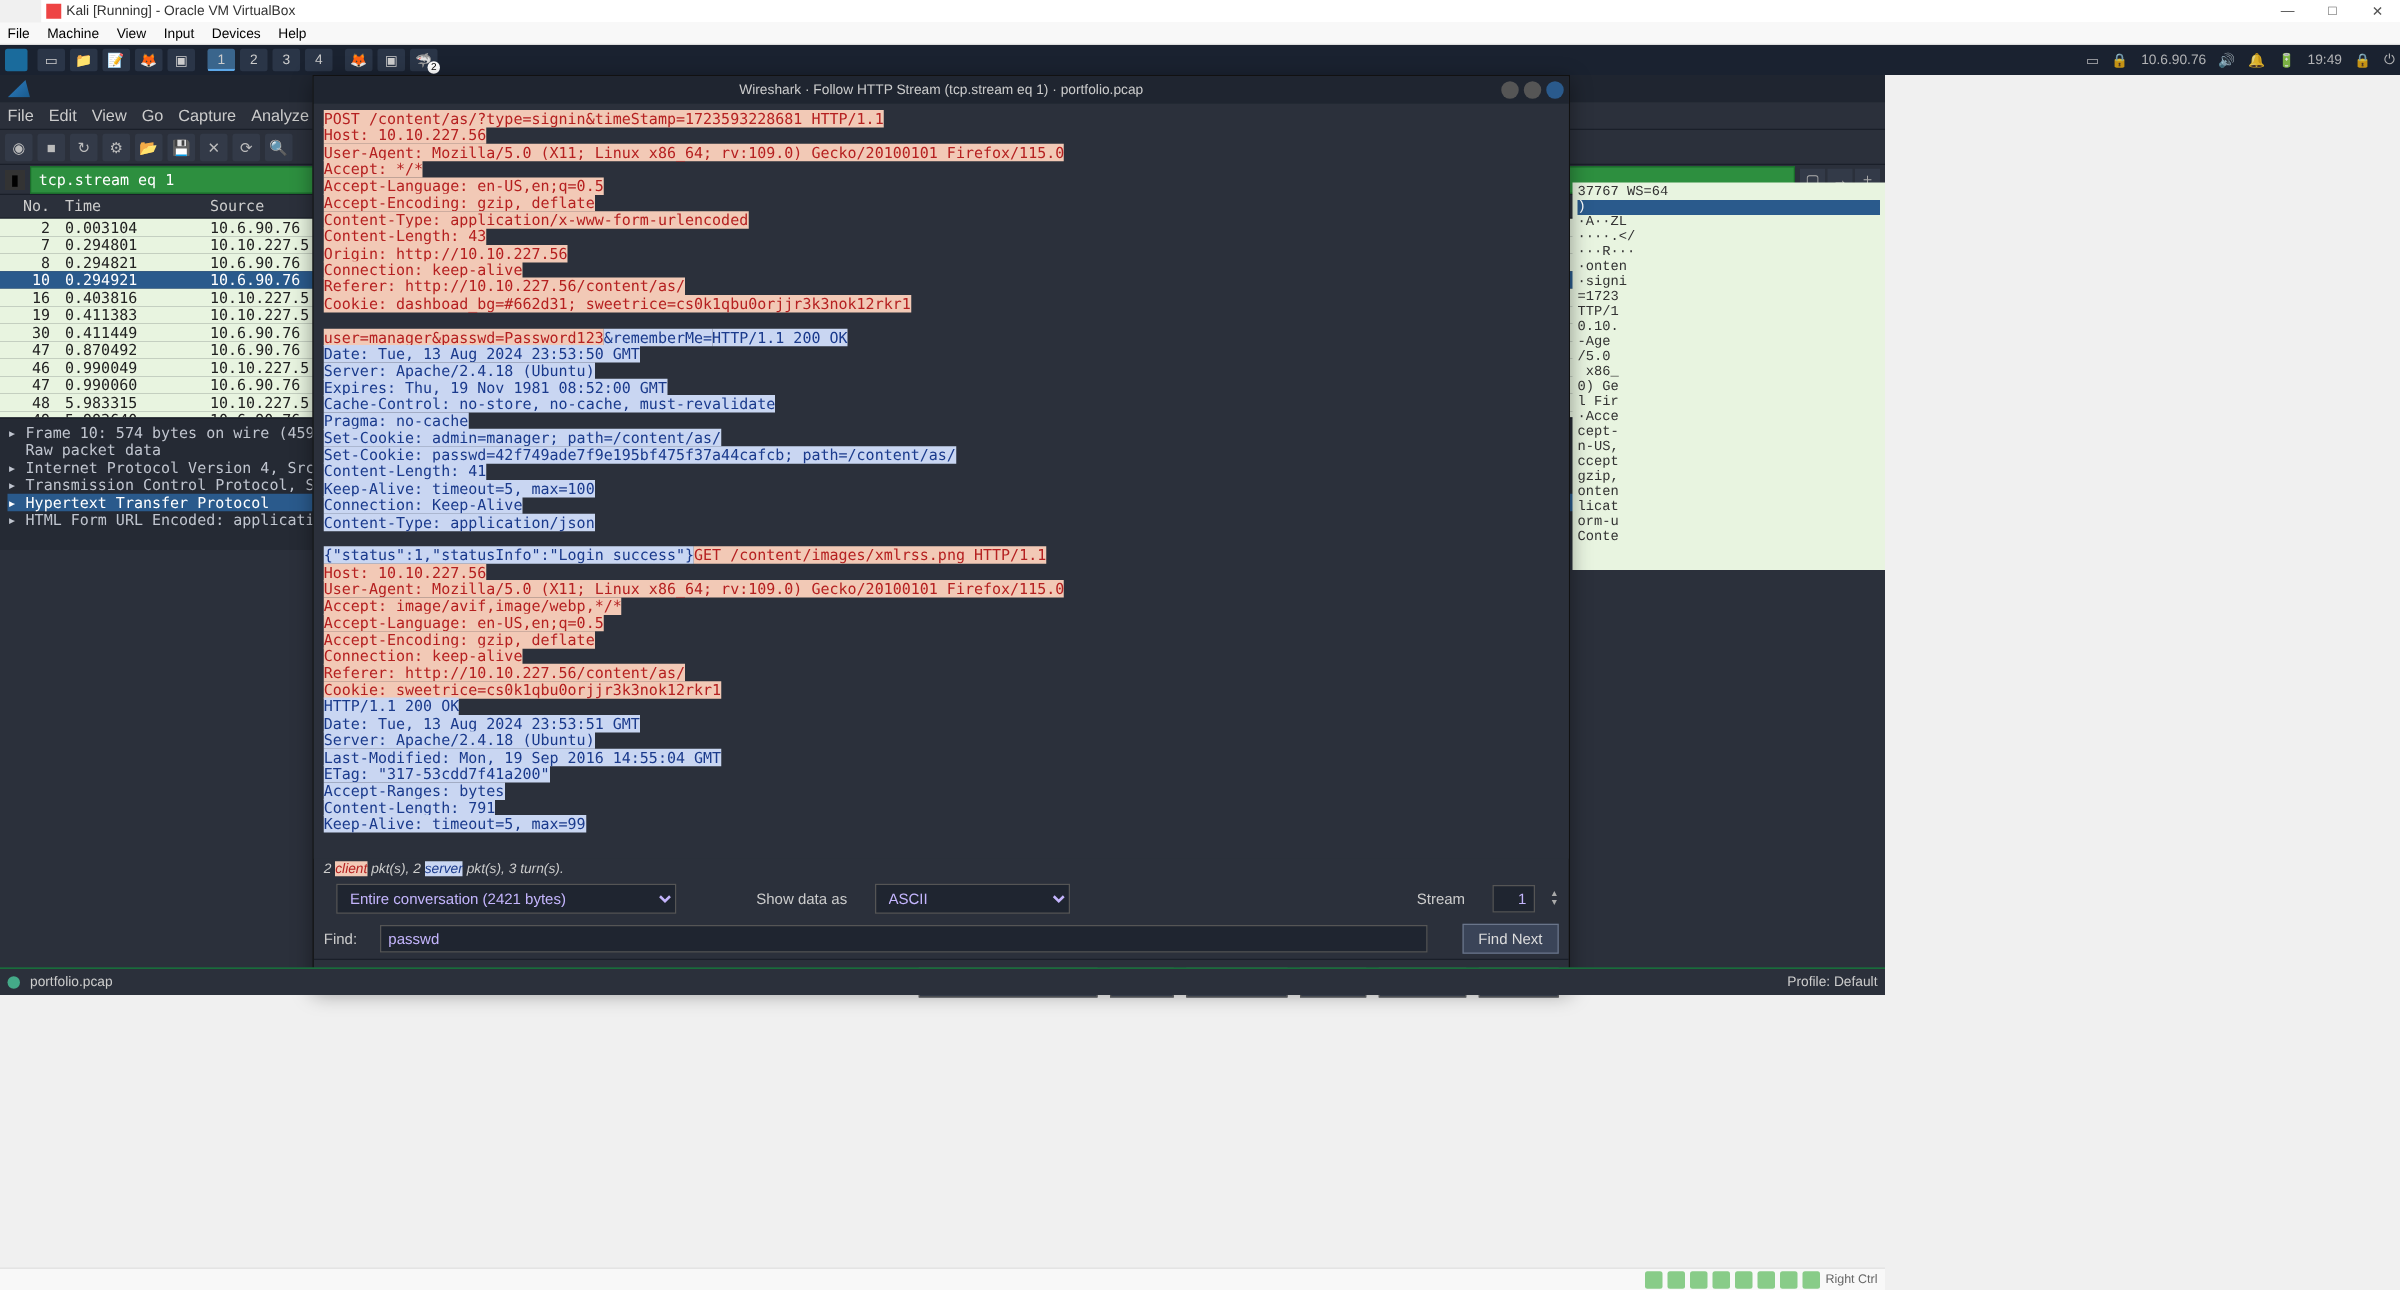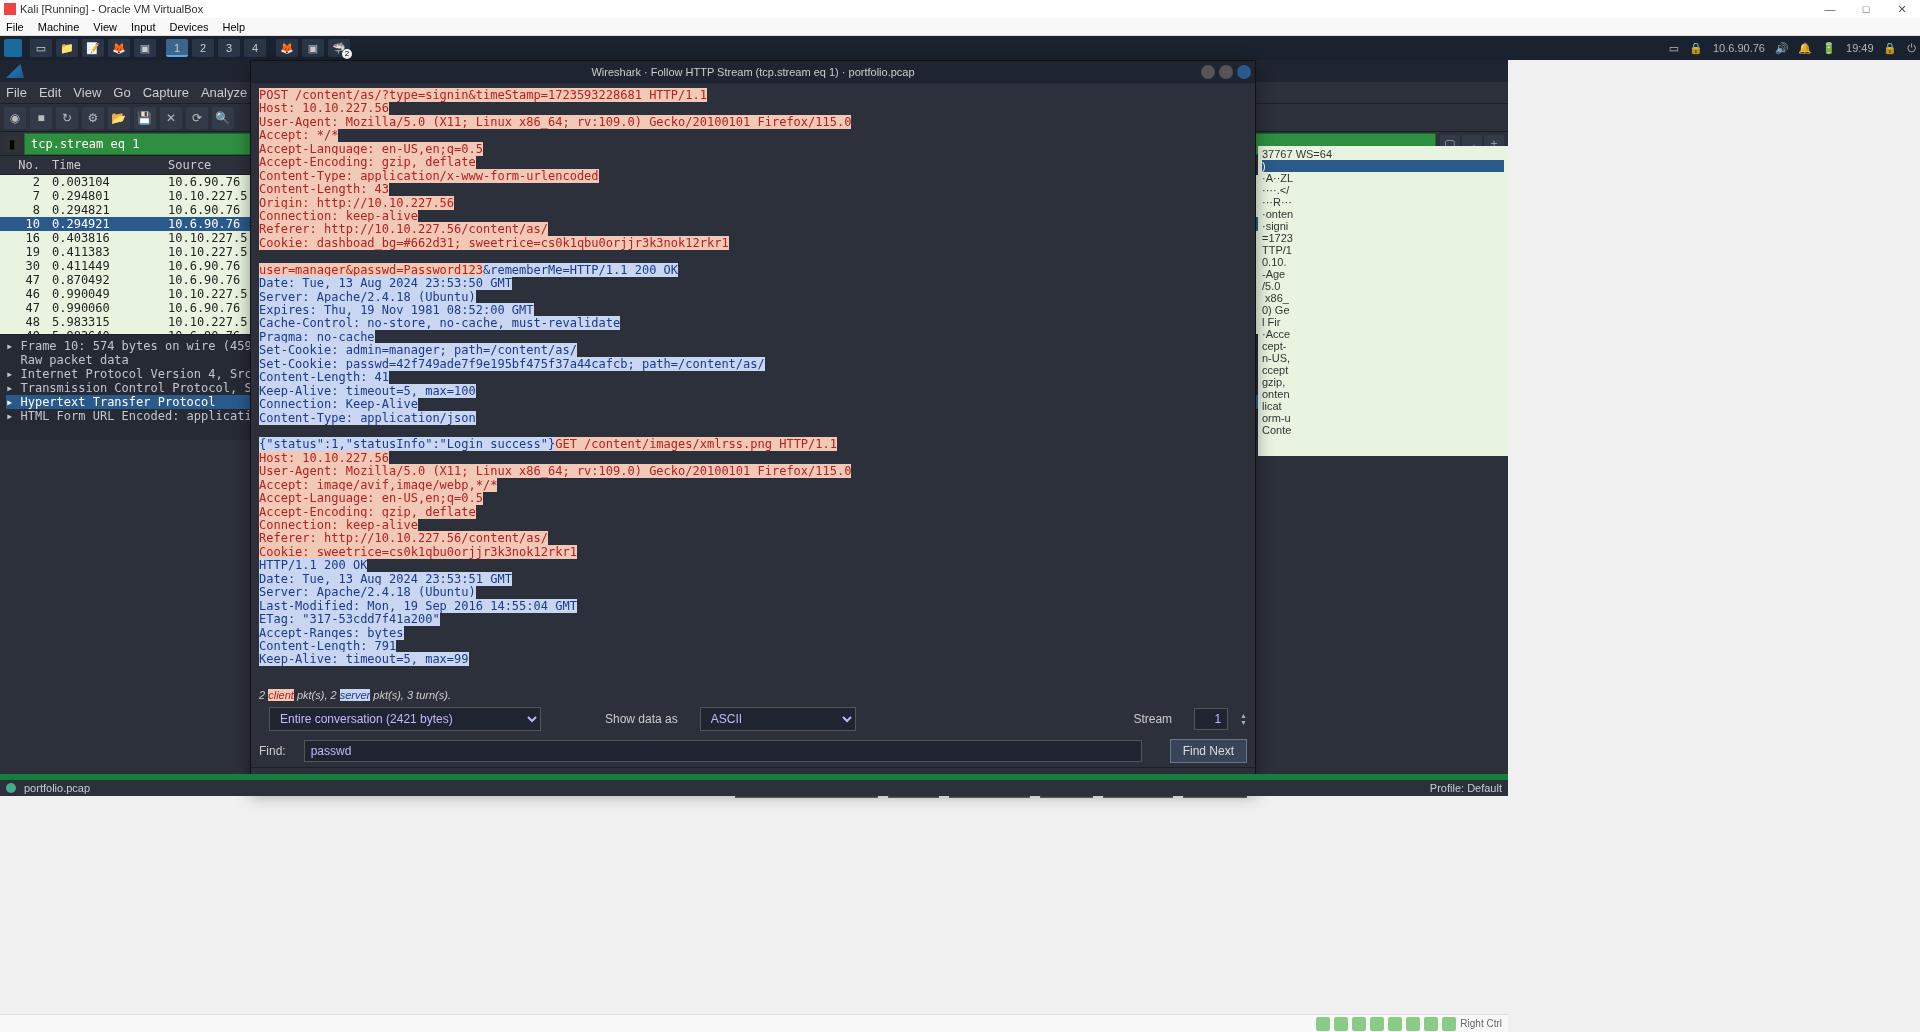--- a/index.html
+++ b/index.html
@@ -1,19 +1,19 @@
 <!DOCTYPE html>
 <html><head>
 <meta charset="utf-8">
 <style>
 * { margin: 0; padding: 0; box-sizing: border-box; }
 body { font-family: "Segoe UI", Arial, sans-serif; font-size: 12px; background: #f0f0f0; width: 1920px; height: 1032px; overflow: hidden; position: relative; }
 
 
-.vbox-title { height: 18px; background: #fff; display: flex; align-items: center; padding: 0 4px; font-size: 11px; color: #333; }
+.vbox-title { height: 18px; background: #fff; display: flex; align-items: center; padding: 0 4px; font-size: 11px; color: #333; margin-left: 33px; }
 .vbox-title .icon { width: 12px; height: 12px; background: #e44; margin-right: 4px; }
 .vbox-controls { margin-left: auto; display: flex; gap: 8px; }
 .vbox-controls span { width: 28px; text-align: center; color: #555; cursor: default; }
 
 
 .vbox-menu { height: 18px; background: #f8f8f8; display: flex; align-items: center; padding: 0 6px; font-size: 11px; gap: 14px; border-bottom: 1px solid #ddd; }
 
 
 .kali-panel { height: 24px; background: #1a2230; display: flex; align-items: center; padding: 0 4px; color: #ccc; font-size: 11px; }
 .kali-panel .dragon { width: 18px; height: 18px; background: #1a6b9c; border-radius: 2px; margin-right: 6px; }
@@ -45,21 +45,21 @@
 .packet-list .row div { padding: 0 6px; white-space: nowrap; }
 .col-no { width: 46px; text-align: right; }
 .col-time { width: 116px; }
 .col-src { width: 130px; }
 
 .packet-detail { height: 106px; padding: 4px 6px; background: #252a34; color: #c0c5cf; font-family: monospace; font-size: 12px; overflow: hidden; border-top: 1px solid #1a1f29; }
 .packet-detail .line { white-space: nowrap; }
 .packet-detail .sel { background: #2a5a8c; color: #fff; }
 
 
-.ws-hex { position: absolute; top: 146px; left: 1258px; width: 250px; height: 310px; background: #e8f4e0; color: #333; font-family: Liberation Sans, sans-serif; font-size: 11px; padding: 2px 4px; overflow: hidden; }
+.ws-hex { position: absolute; top: 146px; left: 1258px; width: 250px; height: 310px; background: #e8f4e0; color: #333; font-family: Liberation Mono, monospace; font-size: 11px; padding: 2px 4px; overflow: hidden; }
 .ws-hex .line { white-space: pre; }
 .ws-hex .sel { background:#2a5a8c; color:#fff; }
 
 
 .stream { position: absolute; top: 60px; left: 250px; width: 1006px; height: 730px; background: #2b303b; border: 1px solid #111; box-shadow: 0 4px 16px rgba(0,0,0,0.4); }
 .stream .titlebar { height: 22px; background: #1f2530; display: flex; align-items: center; color: #ccc; font-size: 11px; }
 .stream .titlebar .title { position:absolute; left:0; right:0; text-align:center; pointer-events:none; }
 .stream .titlebar .fin { width: 16px; height: 12px; }
 .stream .wc { margin-left: auto; display: flex; gap: 4px; padding-right: 4px; }
 .stream .wc span { width: 14px; height: 14px; border-radius: 50%; }
@@ -73,21 +73,21 @@
 .stream .pktinfo .client { background: #f2c9b6; color:#b52020; font-style:italic; }
 .stream .pktinfo .server { background: #c9d6f2; color:#1a3a8c; }
 .stream .controls1 { display: flex; align-items: center; gap: 12px; padding: 4px 8px; }
 .stream select, .stream input[type=text] { background: #1f2530; color: #c4b5fd; border: 1px solid #555; padding: 3px 6px; font-size: 12px; margin-left: 10px; }
 .stream .controls2 { display: flex; align-items: center; gap: 8px; padding: 4px 8px; }
 .stream .btnrow { display: flex; align-items: center; justify-content: flex-end; gap: 10px; padding: 6px 8px; border-top: 1px solid #1a1f29; }
 .stream button { background: #333a48; color: #ddd; border: 1px solid #555; padding: 4px 12px; font-size: 12px; cursor: pointer; }
 .stream button.primary { background: #3a4458; border-color: #6a758a; margin-left: 20px; }
 
 
-.ws-status { position: absolute; top: 774px; left: 0; width: 1508px; height: 22px; background: #2b303b; display: flex; align-items: center; padding: 0 6px; color: #ccc; font-size: 11px; border-top: 6px solid #15803d; }
+.ws-status { position: absolute; top: 774px; left: 0; width: 1508px; height: 22px; background: #2b303b; display: flex; align-items: center; padding: 0 6px; color: #ccc; font-size: 11px; border-top: 1px solid #15803d; }
 .ws-status .right { margin-left: auto; }
 
 
 .vbox-status { position: absolute; bottom: 0; left: 0; width: 1508px; height: 18px; background: #f8f8f8; border-top: 1px solid #ddd; display: flex; align-items: center; justify-content: flex-end; padding: 0 6px; gap: 4px; font-size: 10px; color: #666; }
 .vbox-status .ind { width: 14px; height: 14px; background: #8c8; border-radius: 2px; }
 </style>
 </head>
 <body>
 
 <div class="vbox-title">

